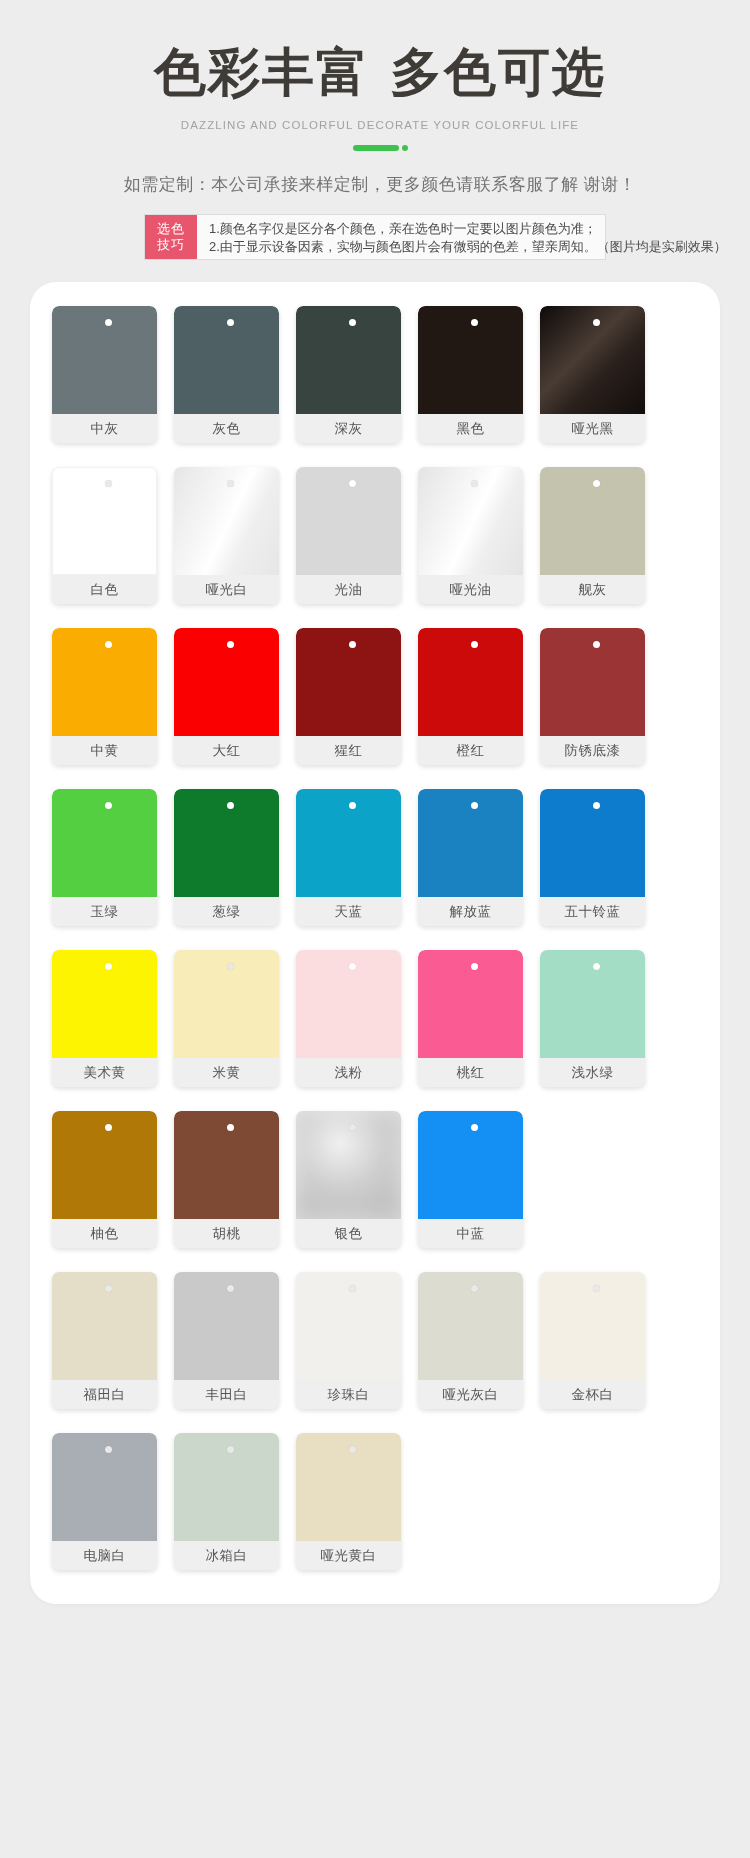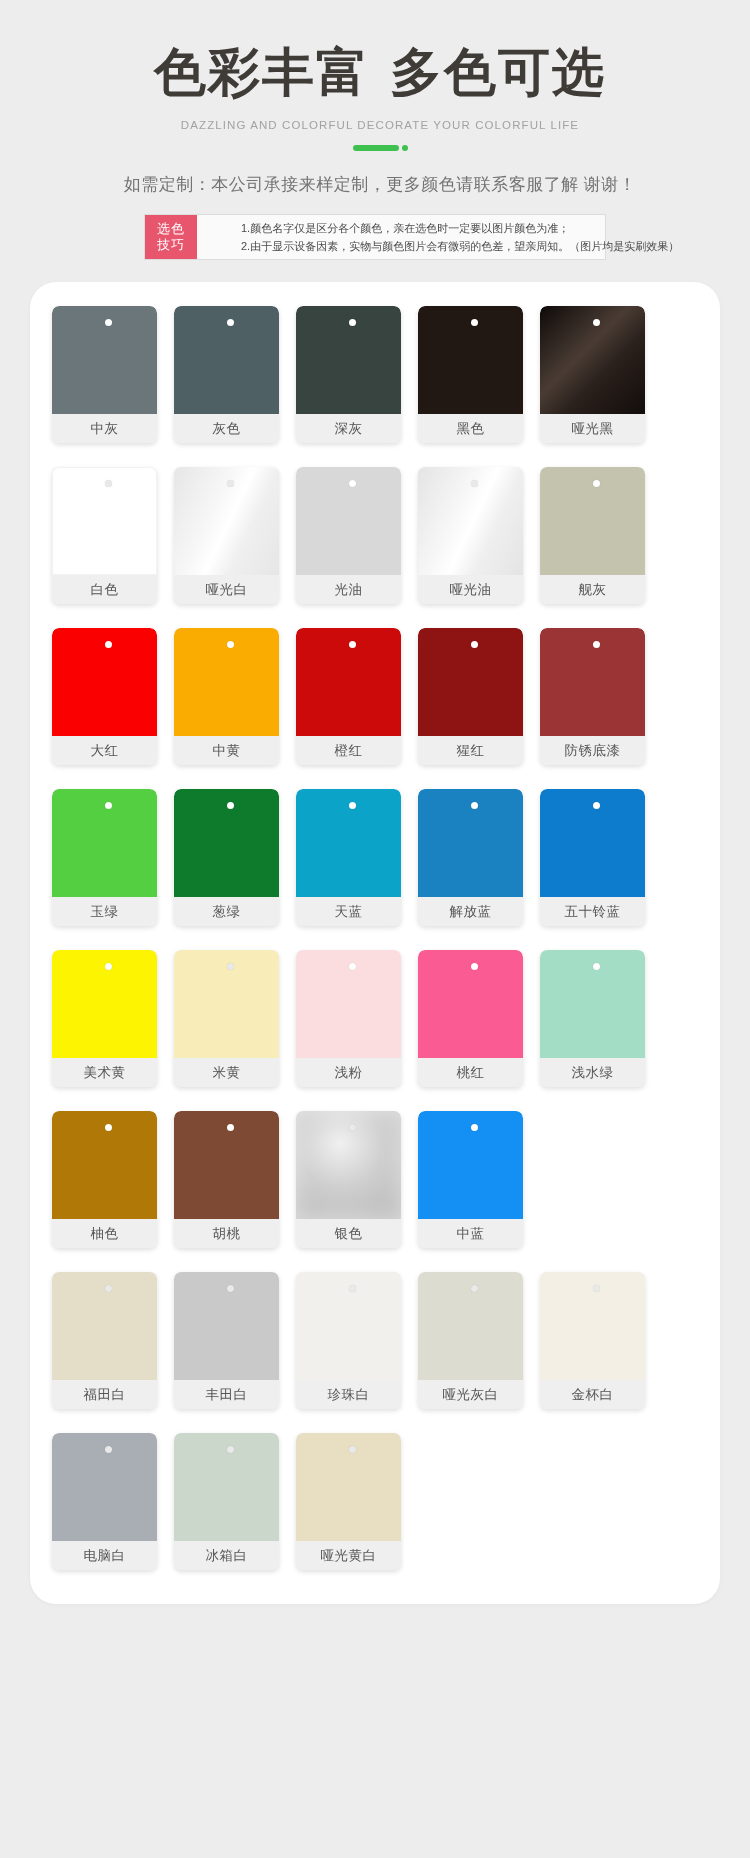--- a/index.html
+++ b/index.html
@@ -85,25 +85,24 @@
   }
   .tip-lines {
     flex: 1;
     padding: 5px 8px 5px 12px;
     display: flex;
     flex-direction: column;
     justify-content: center;
     gap: 3px;
   }
   .tip-line {
-    font-size: 11px;
+    font-size: 13px;
     color: #4a4a4a;
     line-height: 15px;
     white-space: nowrap;
-    margin-left: 32px;
   }
 
   
   .swatch-card {
     margin: 22px auto 0;
     width: 690px;
     background: #ffffff;
     border-radius: 26px;
     padding: 24px 22px 34px;
     box-shadow: 0 1px 4px rgba(0,0,0,0.04);
@@ -241,42 +240,42 @@
           </div>
           <div class="swatch">
             <div class="swatch-chip" style="background: rgb(196, 195, 173);">
               <span class="chip-dot"></span>
             </div>
             <div class="swatch-label">舰灰</div>
           </div>
         </div>
         <div class="swatch-row">
           <div class="swatch">
+            <div class="swatch-chip" style="background: rgb(250, 173, 0);">
+              <span class="chip-dot"></span>
+            </div>
+            <div class="swatch-label">中黄</div>
+          </div>
+          <div class="swatch">
             <div class="swatch-chip" style="background: rgb(250, 0, 0);">
               <span class="chip-dot"></span>
             </div>
             <div class="swatch-label">大红</div>
           </div>
           <div class="swatch">
-            <div class="swatch-chip" style="background: rgb(250, 173, 0);">
-              <span class="chip-dot"></span>
-            </div>
-            <div class="swatch-label">中黄</div>
+            <div class="swatch-chip" style="background: rgb(142, 20, 20);">
+              <span class="chip-dot"></span>
+            </div>
+            <div class="swatch-label">猩红</div>
           </div>
           <div class="swatch">
             <div class="swatch-chip" style="background: rgb(204, 10, 10);">
               <span class="chip-dot"></span>
             </div>
             <div class="swatch-label">橙红</div>
-          </div>
-          <div class="swatch">
-            <div class="swatch-chip" style="background: rgb(142, 20, 20);">
-              <span class="chip-dot"></span>
-            </div>
-            <div class="swatch-label">猩红</div>
           </div>
           <div class="swatch">
             <div class="swatch-chip" style="background: rgb(155, 53, 53);">
               <span class="chip-dot"></span>
             </div>
             <div class="swatch-label">防锈底漆</div>
           </div>
         </div>
         <div class="swatch-row">
           <div class="swatch">

